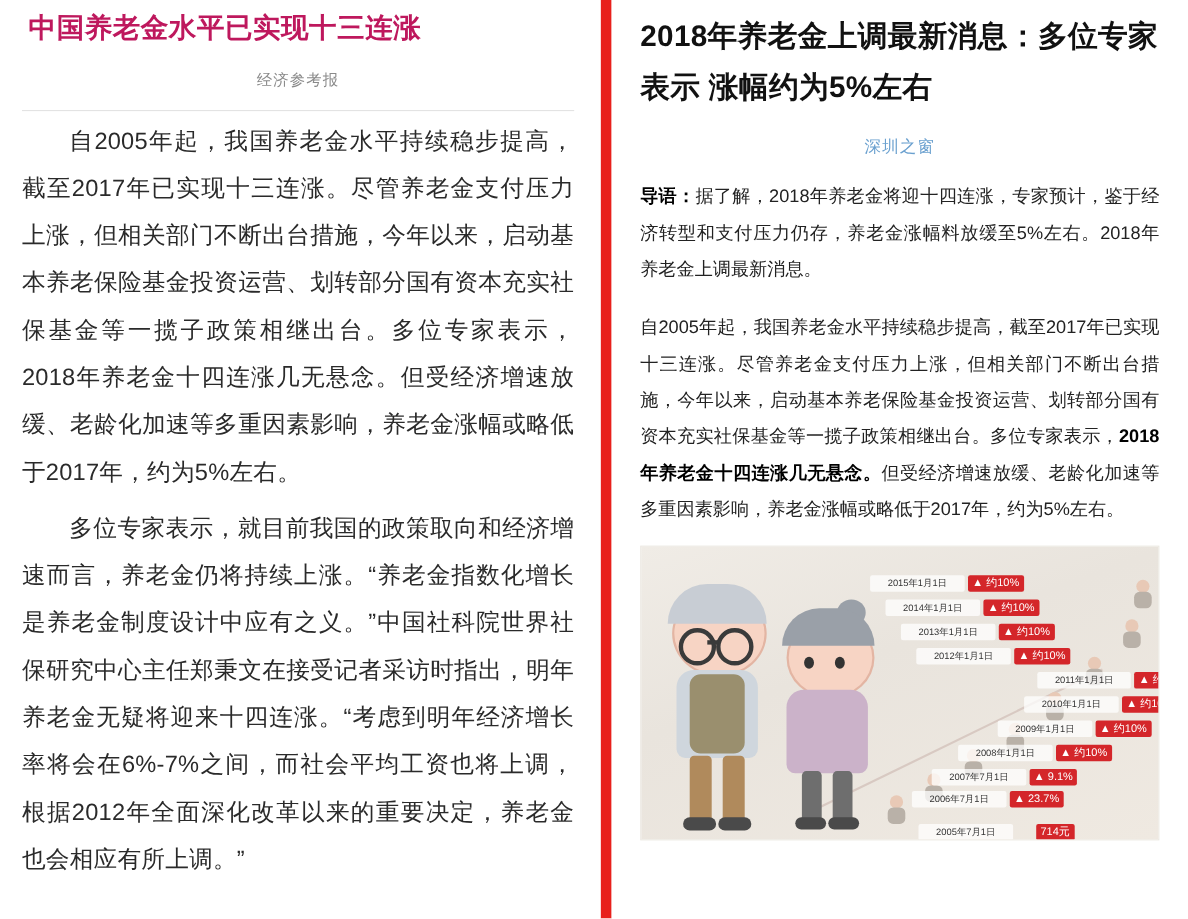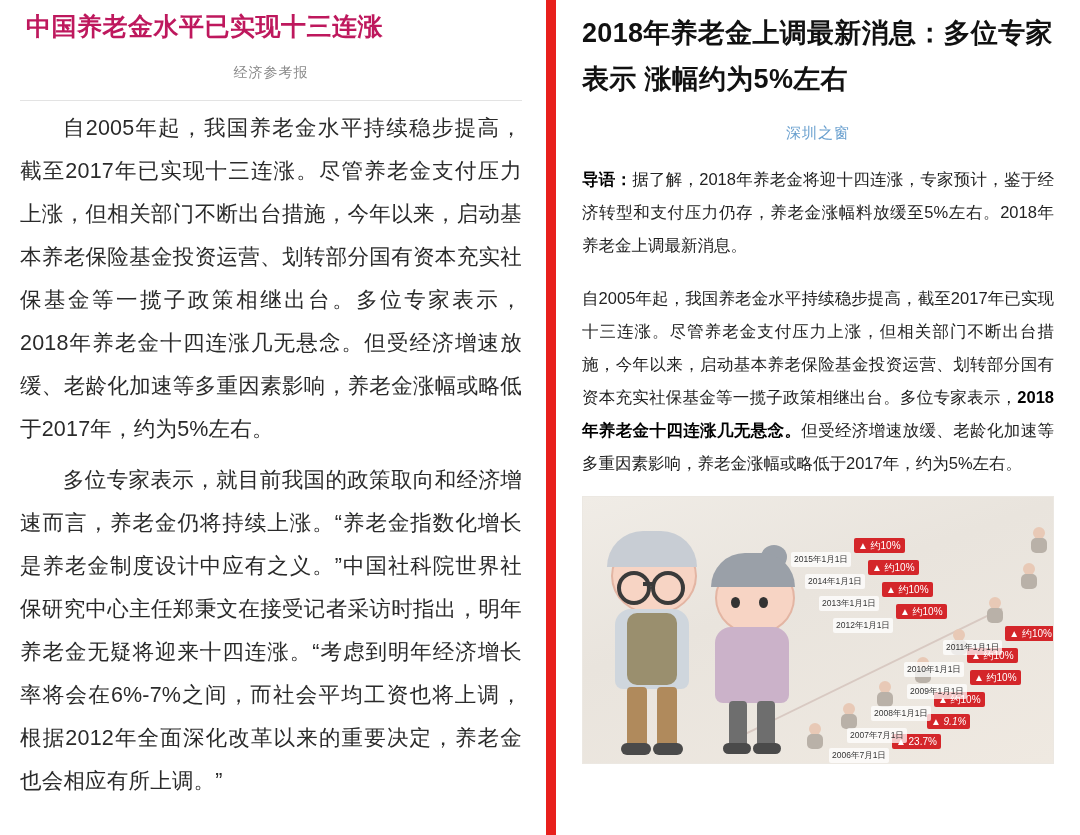--- a/index.html
+++ b/index.html
@@ -204,24 +204,23 @@
     background: #d4262a;
     color: #fff;
     padding: 1px 4px;
     border-radius: 2px;
     margin-right: 3px;
     font-size: 10px;
   }
   .tag .date {
     color: #333;
     background: rgba(255,255,255,0.75);
-    padding: 1px 3px;
+    padding: 1px 16px;
     border-radius: 2px;
     font-size: 8.5px;
-    margin-top: 29px;
   }
   .tag.rev .pct { order: 2; margin-right:0; margin-left:3px; }
   .tag.rev .date { order: 1; }
 </style>
 </head>
 <body>
 
 <div class="page">
 
   <div class="left-col">
@@ -314,31 +313,31 @@
       <div class="tag" style="left:252px; top:252px;">
         <span class="date">2005年7月1日</span>
         <span class="pct" style="margin-left:21px;">714元</span>
       </div>
       <div class="tag" style="left:246px; top:222px;">
         <span class="date">2006年7月1日</span>
         <span class="pct" style="margin-left:3px;">▲ 23.7%</span>
       </div>
       <div class="tag" style="left:264px; top:202px;">
         <span class="date">2007年7月1日</span>
-        <span class="pct" style="margin-left:20px;font-style:italic;">▲ 9.1%</span>
+        <span class="pct" style="margin-left:3px;">▲ 9.1%</span>
       </div>
       <div class="tag" style="left:288px; top:180px;">
         <span class="date">2008年1月1日</span>
         <span class="pct" style="margin-left:3px;">▲ 约10%</span>
       </div>
       <div class="tag" style="left:324px; top:158px;">
         <span class="date">2009年1月1日</span>
         <span class="pct" style="margin-left:3px;">▲ 约10%</span>
       </div>
-      <div class="tag" style="left:321px; top:136px;text-align:center;">
+      <div class="tag" style="left:348px; top:136px;text-align:center;">
         <span class="date">2010年1月1日</span>
         <span class="pct" style="margin-left:3px;">▲ 约10%</span>
       </div>
       <div class="tag" style="left:360px; top:114px;">
         <span class="date">2011年1月1日</span>
         <span class="pct" style="margin-left:3px;">▲ 约10%</span>
       </div>
       <div class="tag rev" style="left:250px; top:92px;">
         <span class="pct">▲ 约10%</span>
         <span class="date">2012年1月1日</span>

